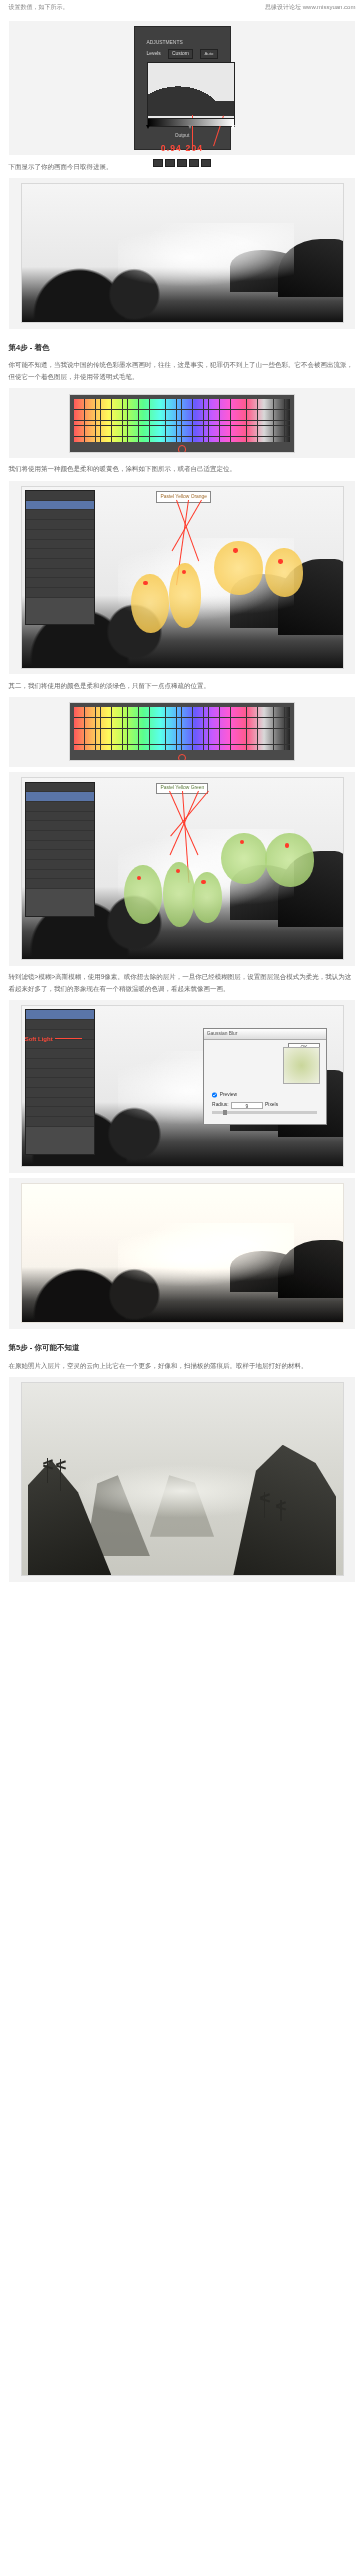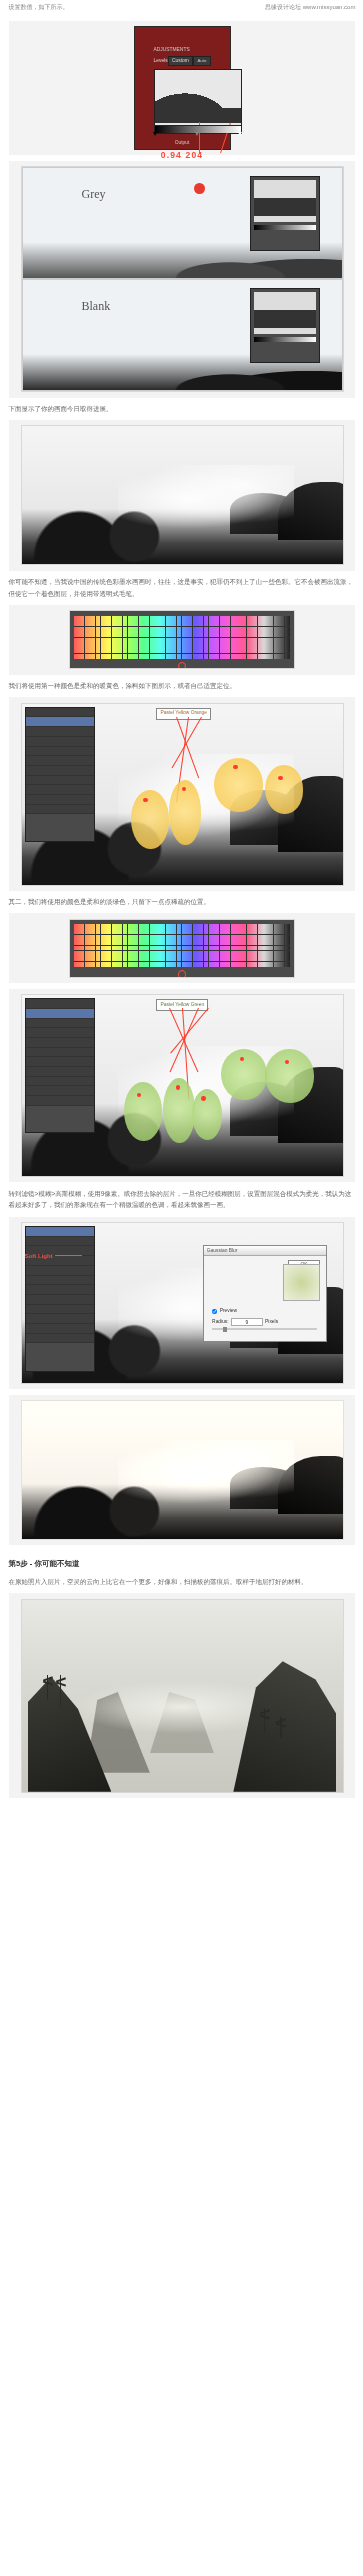--- a/index.html
+++ b/index.html
@@ -30,23 +30,23 @@
   }
   .fig {
     background: #fff;
     border: 0.5px solid #d8d8d8;
     position: relative;
     overflow: hidden;
   }
   
   .curves-panel {
     width: 97px; height: 124px;
-    background: #7f1d1d;
+    background: #404040;
     border: 0.5px solid #2a2a2a;
-    padding: 19px;
+    padding: 12px;
     font-size: 4.9px;
     color: #ddd;
   }
   .curves-header { display:flex; justify-content:space-between; align-items:center; height:8.6px; }
   .adj-title { font-size:4.9px; color:#ccc; }
   .auto-btn { background:#3a3a3a; border:0.5px solid #222; color:#ccc; font-size:4.3px; padding:0.5px 3.2px; }
   .histo {
     width: 88px; height: 65px;
     background: #e8e8e8;
     margin: 3.2px auto 0 auto;
@@ -242,54 +242,32 @@
       <div class="panel-foot">
         <div class="pf-btn"></div>
         <div class="pf-btn"></div>
         <div class="pf-btn"></div>
         <div class="pf-btn"></div>
         <div class="pf-btn"></div>
       </div>
     </div>
   </div>
 
-  <div class="figure-wrap">
-    <div class="fig mtn-demo">
-      <div class="mtn-half light">
-        <div class="mtn-shape"></div>
-        <div class="tag-label">Grey</div>
-        <div class="dot2 red"></div>
-        <div class="dot red"></div>
-        <div class="mini-panel">
-          <div class="mini-hist"></div>
-            <div class="mini-grad"></div>
-        </div>
-      </div>
-      <div class="mtn-half">
-        <div class="mtn-shape"></div>
-        <div class="tag-label">Blank</div>
-        <div class="dot green"></div>
-        <div class="mini-panel">
-          <div class="mini-hist"></div>
-            <div class="mini-grad"></div>
-        </div>
-      </div>
-    </div>
-  </div>
 
   <p class="para">下面显示了你的画面今日取得进展。</p>
 
   <div class="figure-wrap">
     <div class="fig plain-mtn">
       <div class="mid-mtn"></div>
         <div class="right-mtn"></div>
         <div class="fog"></div>
     </div>
   </div>
 
+  <h3 class="step-title">第4步 - 着色</h3>
   <p class="para">你可能不知道，当我说中国的传统色彩墨水画画时，往往，这是事实，犯罪仍不到上了山一些色彩。它不会被画出流派，但使它一个着色图层，并使用带透明式毛笔。</p>
 
   <div class="figure-wrap">
     <div class="fig swatch-panel">
       <div class="swatch-grid"></div>
       <div class="swatch-highlight">
           <div class="hl-dot"></div>
         </div>
     </div>
   </div>

